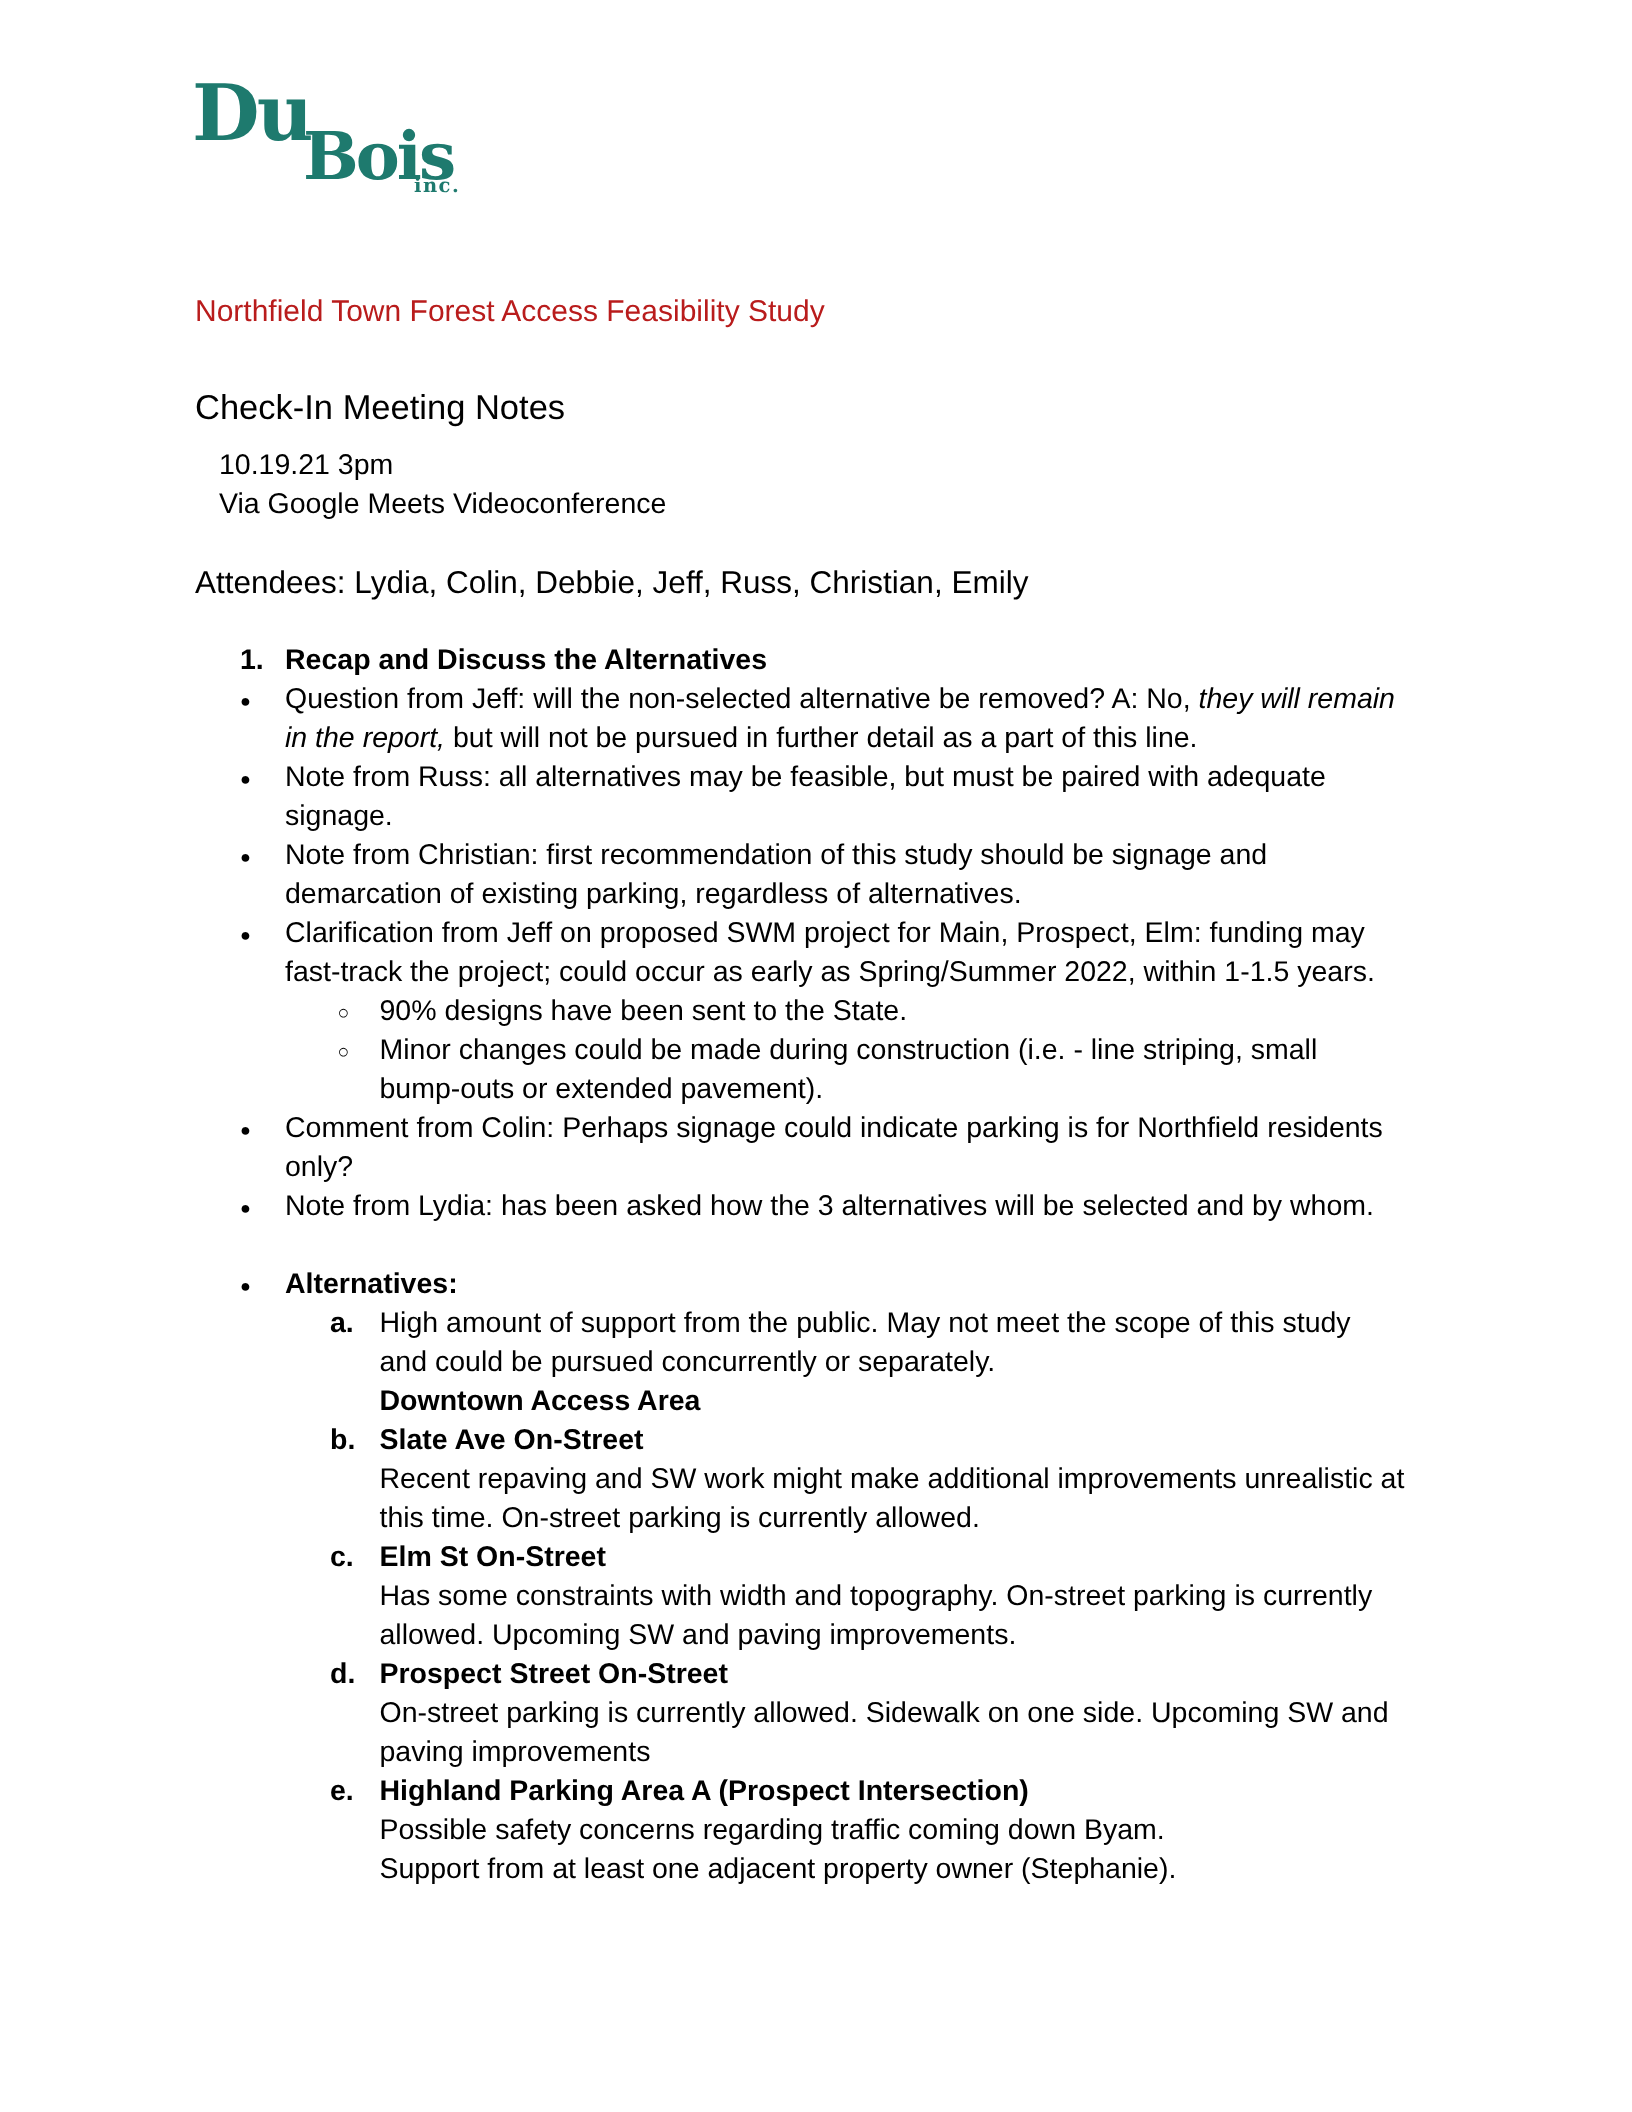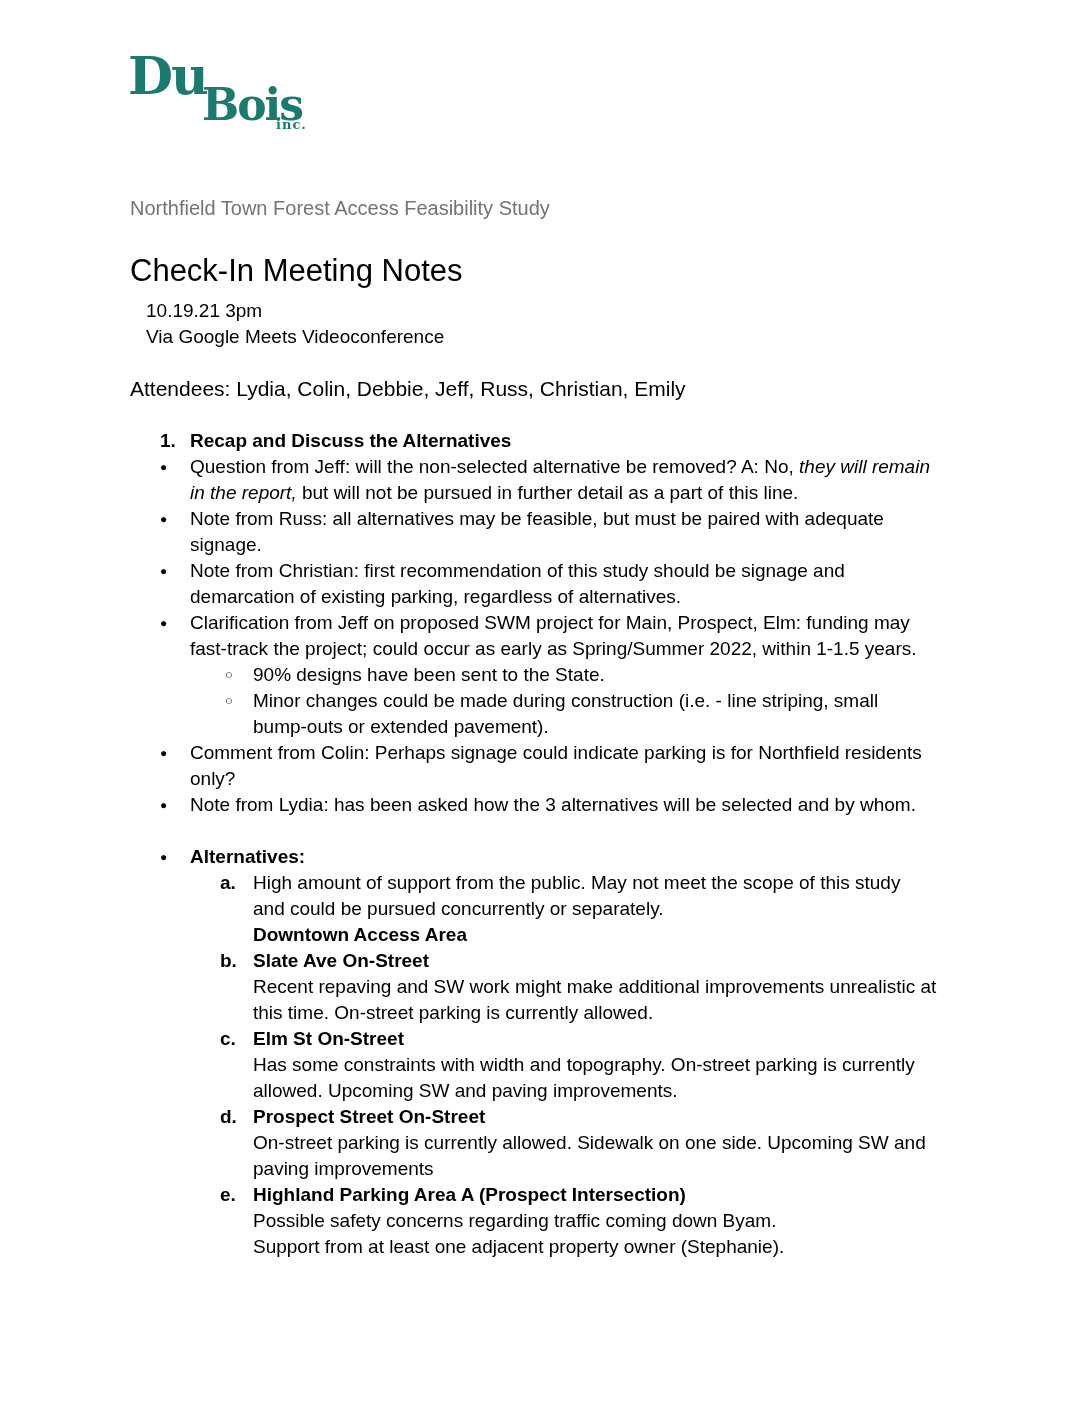--- a/index.html
+++ b/index.html
@@ -18,22 +18,22 @@
     font-family:"DejaVu Serif",serif;font-weight:bold;color:#1E7A6E;
     letter-spacing:-2px;
   }
   .logo span{position:absolute;line-height:1;white-space:nowrap;}
   .lg-du{left:0;top:0;font-size:52px;}
   .lg-bois{left:74px;top:13px;font-size:44px;margin-top:20px;}
   .lg-king{left:-4px;top:46px;font-size:52px;}
   .lg-inc{left:148px;top:68px;font-size:13px;letter-spacing:1px;text-align:right;}
   
   .content{position:absolute;left:130px;top:195px;width:845px;}
-  .subtitle{font-size:20px;line-height:26px;color:#737373;}
-  .title{font-size:31px;line-height:36px;font-weight:400;margin:32px 0 0 0;}
+  .subtitle{font-size:20px;line-height:26px;color:#b91c1c;}
+  .title{font-size:23px;line-height:36px;font-weight:400;margin:32px 0 0 0;}
   .meta{font-size:19px;line-height:26px;margin-left:16px;}
   .title + .meta{margin-top:9px;}
   .attendees{font-size:21px;line-height:26px;margin-top:26px;}
   
   .list{margin-top:26px;font-size:19px;line-height:26px;}
   .row{position:relative;}
   .li1{padding-left:60px;}
   .li1 > .marker{position:absolute;left:30px;top:0;}
   .li2{padding-left:123px;}
   .li2 > .marker{position:absolute;left:95px;top:0;}

